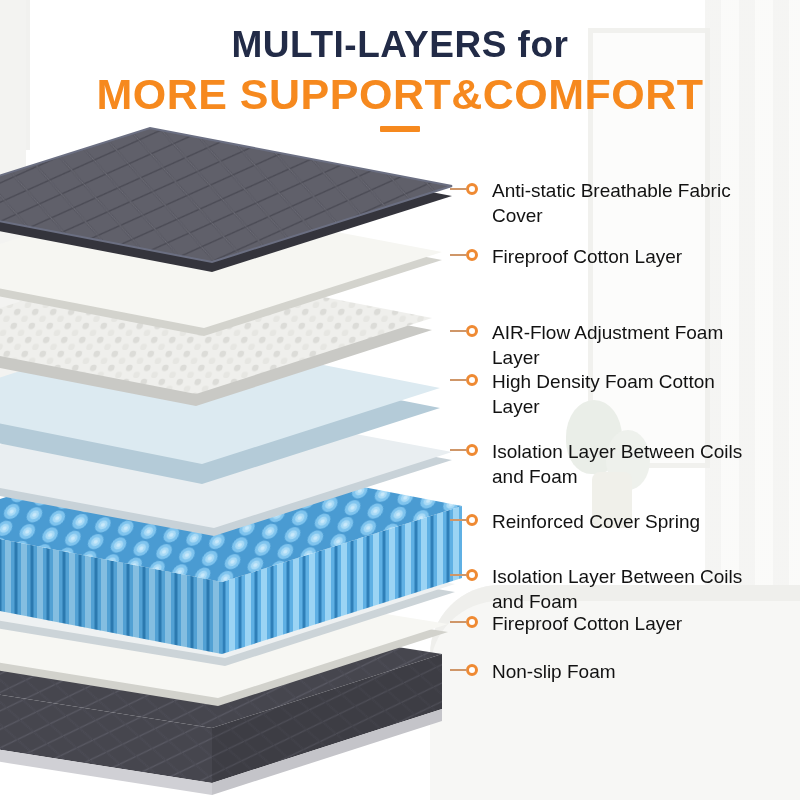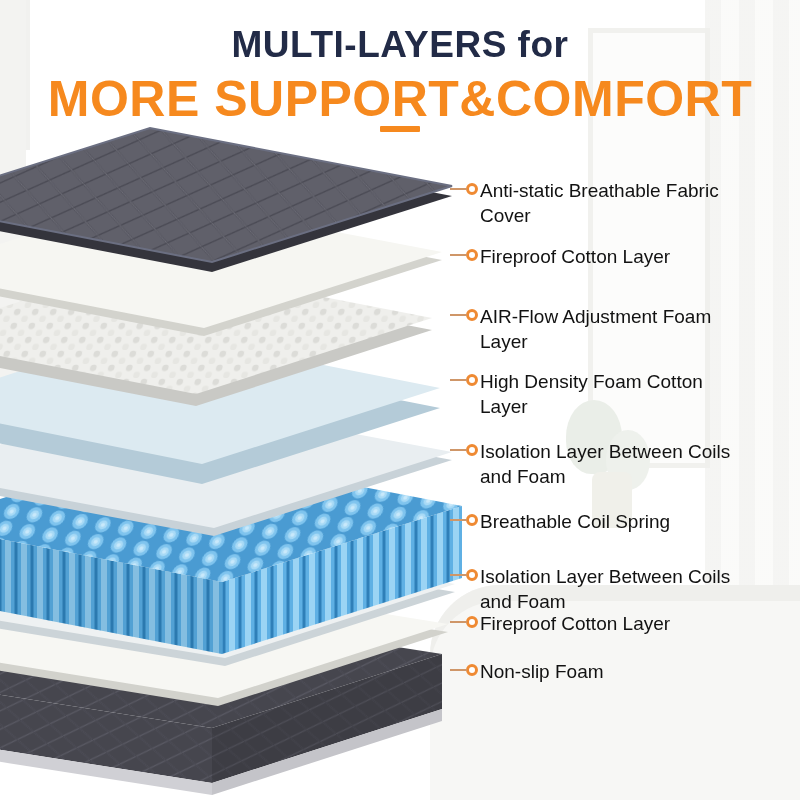--- a/index.html
+++ b/index.html
@@ -16,29 +16,29 @@
   .bg-plant-a{right:178px;top:400px;width:56px;height:74px;background:#eaeee8;border-radius:50% 50% 45% 45%;}
   .bg-plant-b{right:150px;top:430px;width:44px;height:60px;background:#eef1ec;border-radius:50%;}
   .bg-plant-c{right:168px;top:472px;width:40px;height:56px;background:#f0f0ea;border-radius:8px;}
   .bg-bed{right:0;bottom:0;width:370px;height:215px;background:#f7f7f5;
       border-top-left-radius:70px;box-shadow:inset 0 16px 0 #efefec;}
   .bg-frame{left:0;top:0;width:30px;height:150px;background:#f1f1ef;}
 
   
   .title-line{position:absolute;left:0;width:100%;text-align:center;font-weight:800;letter-spacing:.5px;}
   .title-1{top:24px;font-size:37px;color:#222b47;text-align:center;}
-  .title-2{top:70px;font-size:50px;color:#f6891e;}
+  .title-2{top:70px;font-size:43px;color:#f6891e;}
   .title-dash{position:absolute;top:126px;left:50%;transform:translateX(-50%);
       width:40px;height:6px;background:#f6891e;border-radius:1px;}
 
   
   #mattress{position:absolute;left:0;top:0;width:800px;height:800px;pointer-events:none;}
 
   
-  .callout{position:absolute;left:466px;width:292px;display:flex;gap:2px;align-items:flex-start;}
+  .callout{position:absolute;left:466px;width:292px;display:flex;gap:14px;align-items:flex-start;}
   .bullet{position:relative;flex:0 0 auto;width:12px;height:12px;margin-top:5px;box-sizing:border-box;
       border:3px solid #ef8a33;border-radius:50%;background:#fff;}
   .bullet::before{content:"";position:absolute;right:100%;top:50%;transform:translateY(-50%);
       margin-right:2px;width:17px;height:2px;background:#cf9668;}
   .callout-text{font-size:19px;line-height:1.32;color:#121212;max-width:270px;}
 </style>
 </head>
 <body>
 
 <div id="stage">
@@ -141,35 +141,35 @@
   </svg>
 
   <div class="callout" style="top:178px">
     <span class="bullet"></span>
     <span class="callout-text">Anti-static Breathable Fabric Cover</span>
   </div>
   <div class="callout" style="top:244px">
     <span class="bullet"></span>
     <span class="callout-text">Fireproof Cotton Layer</span>
   </div>
-  <div class="callout" style="top:304px">
+  <div class="callout" style="top:320px">
     <span class="bullet"></span>
     <span class="callout-text">AIR-Flow Adjustment Foam Layer</span>
   </div>
   <div class="callout" style="top:369px">
     <span class="bullet"></span>
     <span class="callout-text">High Density Foam Cotton Layer</span>
   </div>
   <div class="callout" style="top:439px">
     <span class="bullet"></span>
     <span class="callout-text">Isolation Layer Between Coils and Foam</span>
   </div>
   <div class="callout" style="top:509px">
     <span class="bullet"></span>
-    <span class="callout-text">Breathable Coil Spring</span>
+    <span class="callout-text">Reinforced Cover Spring</span>
   </div>
   <div class="callout" style="top:564px">
     <span class="bullet"></span>
     <span class="callout-text">Isolation Layer Between Coils and Foam</span>
   </div>
   <div class="callout" style="top:611px">
     <span class="bullet"></span>
     <span class="callout-text">Fireproof Cotton Layer</span>
   </div>
   <div class="callout" style="top:659px">

